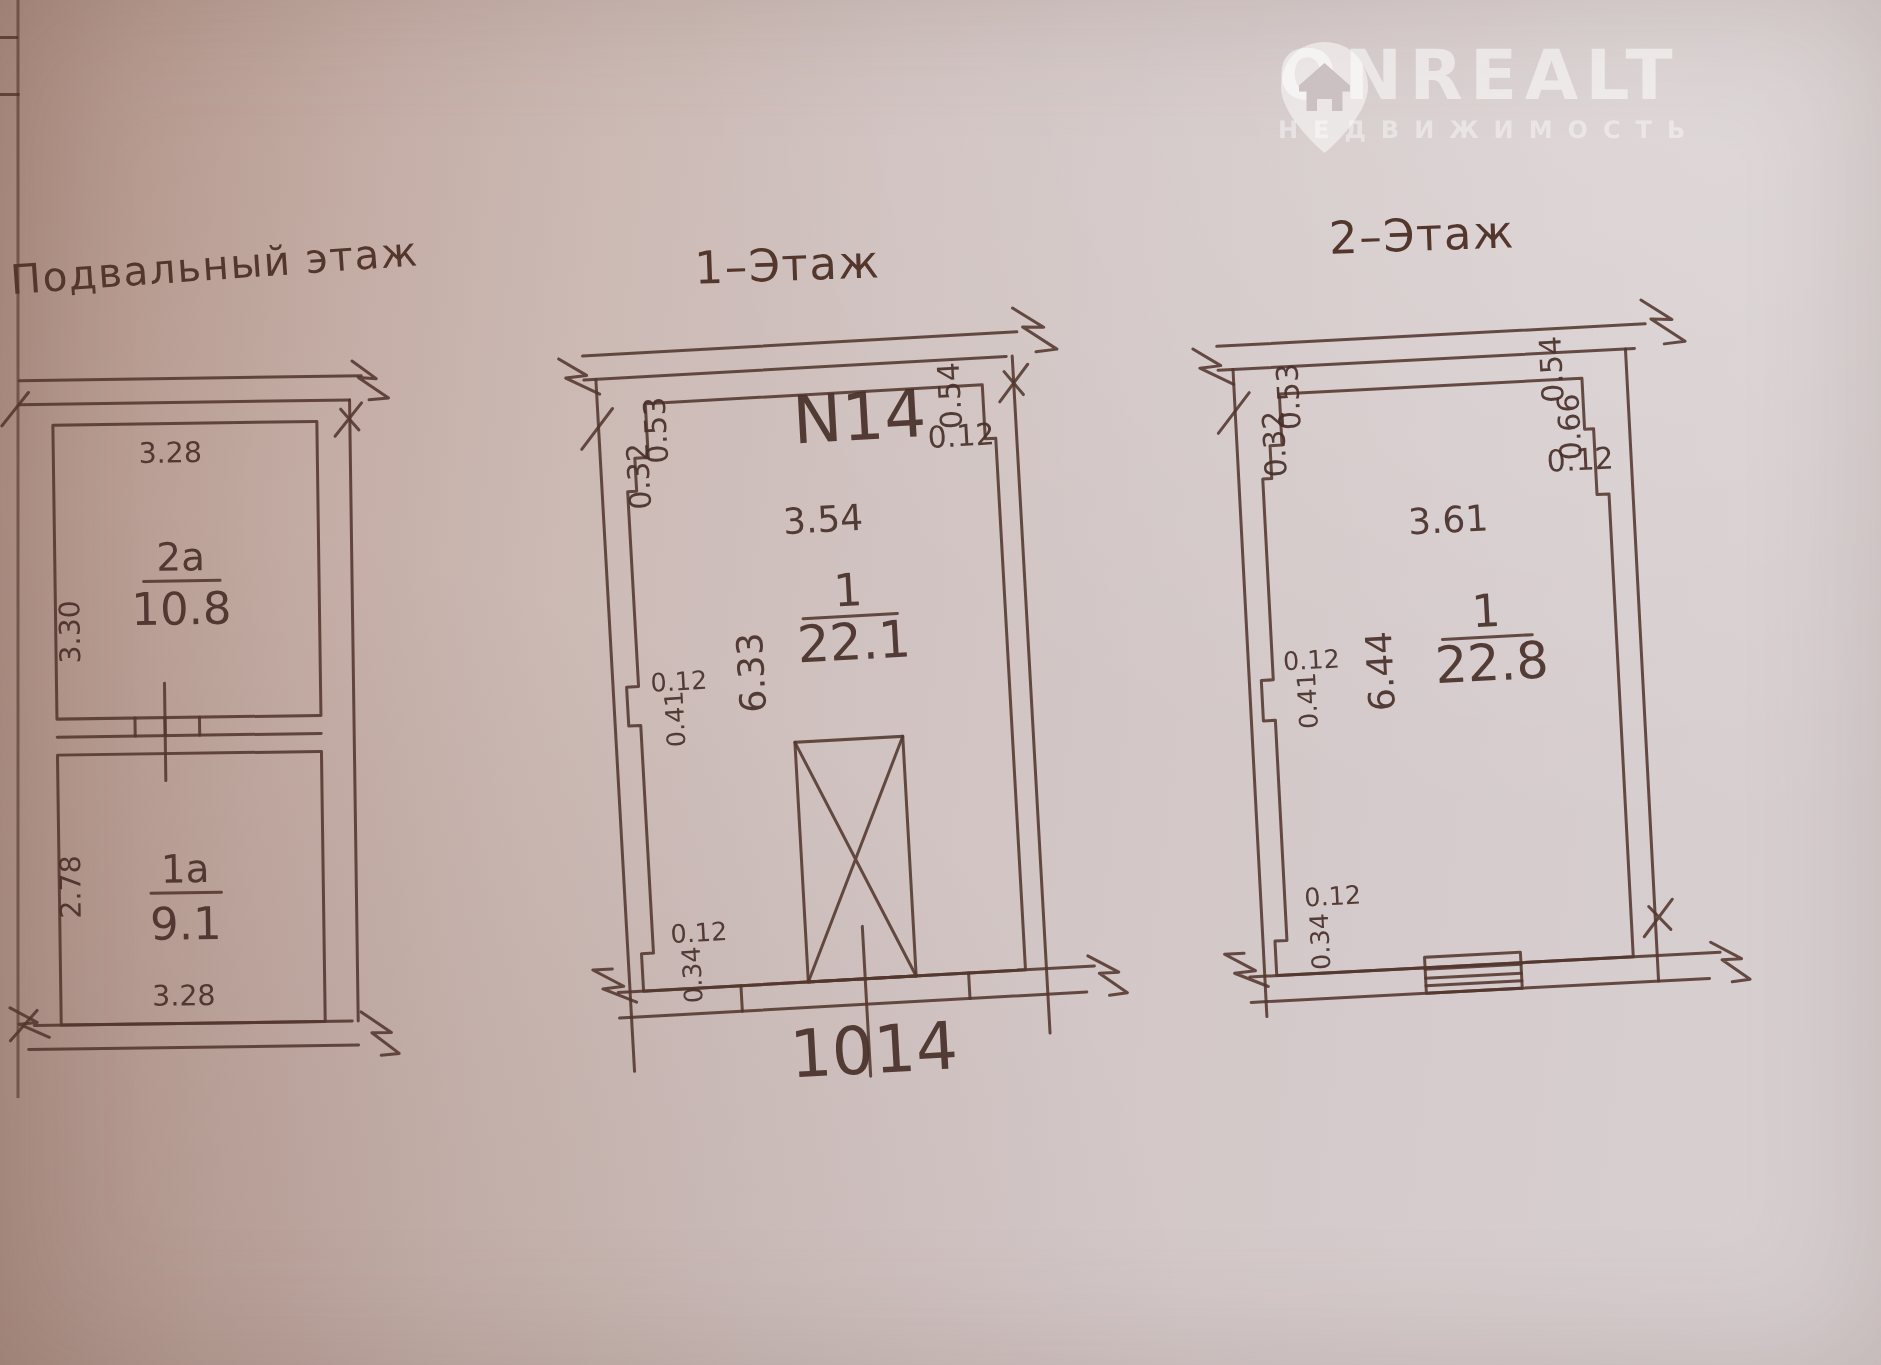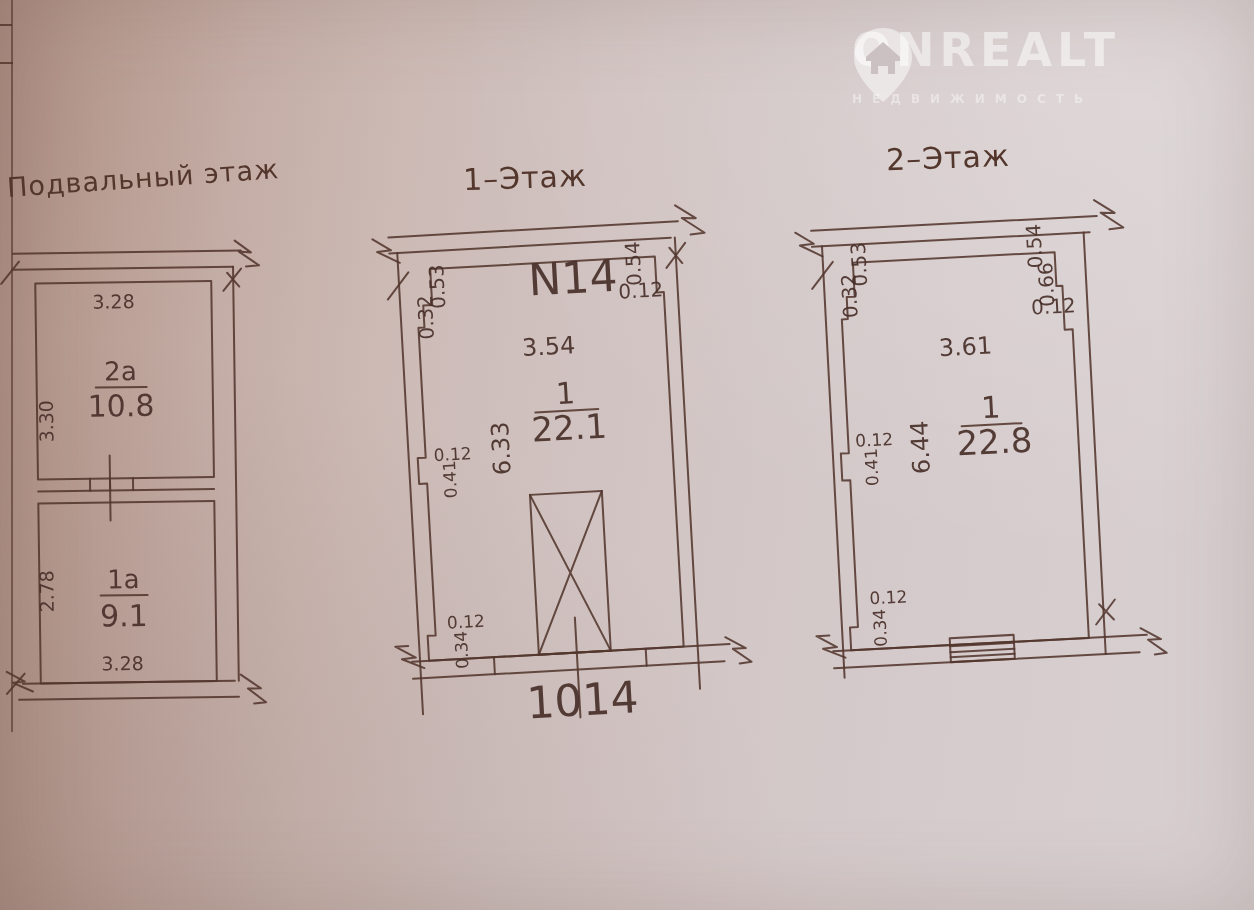--- a/index.html
+++ b/index.html
@@ -14,21 +14,21 @@
   }
   .line{position:absolute;background:rgba(80,50,40,.8);}
   svg{overflow:visible;position:absolute;}
   svg path,svg line,svg rect,svg polyline{fill:none;stroke:#53372d;stroke-width:2;stroke-linecap:round;stroke-linejoin:round;opacity:.88;}
   svg text{fill:#49302a;opacity:.92;}
   .plan-title{position:absolute;color:#53362c;letter-spacing:1px;white-space:nowrap;}
   
   #logo{position:absolute;left:852px;top:26px;display:flex;align-items:flex-start;gap:14px;}
   #logo .txt{display:flex;flex-direction:column;}
   #logo .brand{font-size:46px;font-weight:bold;letter-spacing:5px;color:rgba(255,255,255,.52);line-height:1.05;}
-  #logo .sub{font-size:12px;font-weight:bold;letter-spacing:10px;color:rgba(255,255,255,.42);margin-top:18px;}
+  #logo .sub{font-size:16px;font-weight:bold;letter-spacing:10px;color:rgba(255,255,255,.42);margin-top:3px;}
 </style>
 </head>
 <body>
 
 <div id="page">
 
   <div class="line" style="left:11px;top:0;width:2px;height:732px;opacity:.75;"></div>
   <div class="line" style="left:0;top:24px;width:12px;height:2px;"></div>
   <div class="line" style="left:0;top:62px;width:13px;height:2px;"></div>
 

